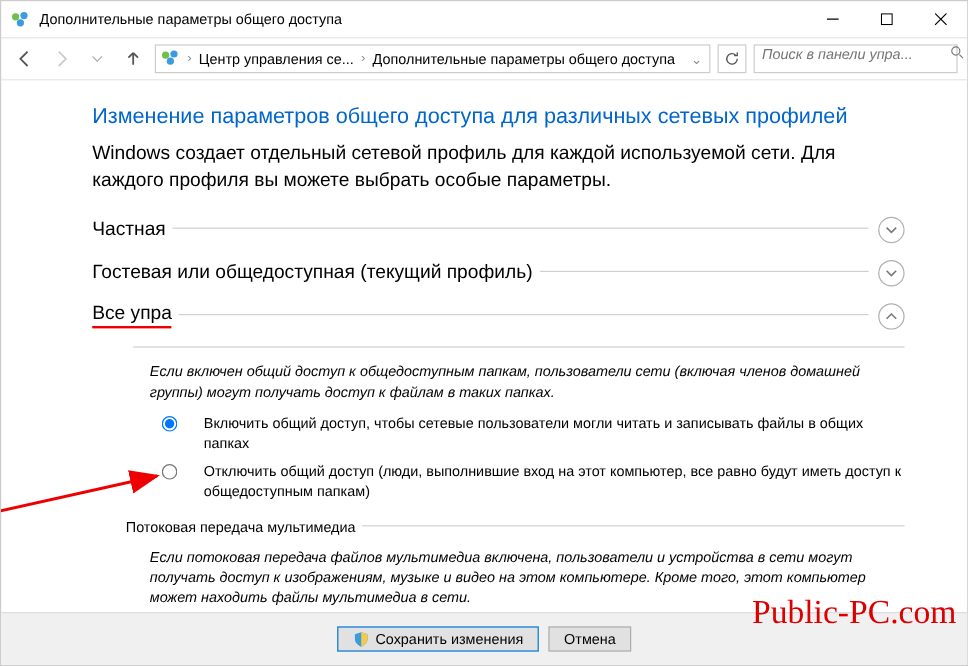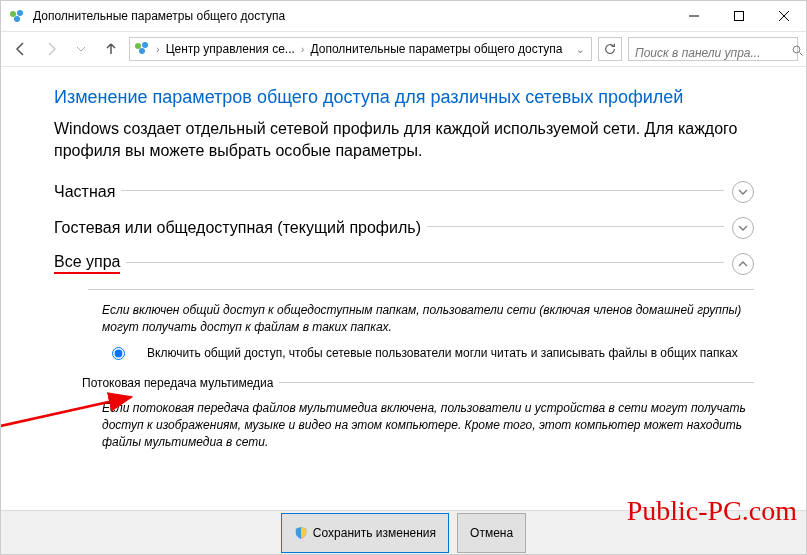--- a/index.html
+++ b/index.html
@@ -9,42 +9,42 @@
   .titlebar .app-icon { width: 16px; height: 16px; margin-right: 8px; }
   .titlebar .title { flex: 1; font-size: 12px; color: #000; }
   .titlebar .win-controls { display: flex; }
   .titlebar .win-controls div { width: 45px; height: 30px; display: flex; align-items: center; justify-content: center; font-family: "Segoe MDL2 Assets", sans-serif; font-size: 10px; cursor: default; }
   .navbar { height: 36px; display: flex; align-items: center; padding: 0 8px; border-top: 1px solid #e5e5e5; border-bottom: 1px solid #e5e5e5; gap: 6px; }
   .navbar .nav-btn { width: 24px; height: 24px; display: flex; align-items: center; justify-content: center; color: #666; }
   .navbar .disabled { color: #ccc; }
   .breadcrumb { flex: 1; height: 24px; border: 1px solid #ccc; background: #fff; display: flex; align-items: center; padding: 0 4px; gap: 4px; font-size: 12px; }
   .breadcrumb .chev { color: #888; font-size: 11px; padding: 0 2px; }
   .refresh { width: 24px; height: 24px; border: 1px solid #ccc; display: flex; align-items: center; justify-content: center; }
-  .search { width: 170px; height: 24px; border: 1px solid #ccc; display: flex; align-items: flex-end; padding: 0 6px; }
+  .search { width: 170px; height: 24px; border: 1px solid #ccc; display: flex; align-items: flex-start; padding: 0 6px; }
   .search input { flex: 1; border: none; outline: none; font-size: 12px; font-style: italic; color: #888; background: transparent; }
-  .content { flex: 1; overflow-y: auto; padding: 20px 52px 10px 53px; position: relative; }
+  .content { flex: 1; overflow-y: auto; padding: 20px 52px 10px 76px; position: relative; }
   .content h1 { color: #106a36; font-weight: normal; font-size: 18px; margin-bottom: 10px; }
   .content h1.blue { color: #0066cc; }
   .content .subtitle { color: #000; font-size: 16px; margin-bottom: 18px; line-height: 1.4; }
   .section-row { display: flex; align-items: center; margin-bottom: 14px; }
   .section-row .label { font-size: 16px; color: #000; white-space: nowrap; }
   .section-row .line { flex: 1; border-bottom: 1px solid #d0d0d0; margin: 0 8px 2px 6px; }
   .section-row .toggle { width: 22px; height: 22px; border: 1px solid #b0b0b0; border-radius: 50%; display: flex; align-items: center; justify-content: center; color: #777; font-size: 11px; cursor: pointer; }
   .red-underline { display: inline-block; border-bottom: 2px solid #e00; padding-bottom: 1px; }
   .subsection { margin-left: 28px; margin-bottom: 14px; }
   .subsection .sub-header { display: flex; align-items: center; margin-bottom: 10px; }
   .subsection .sub-header .label { font-size: 12px; color: #000; }
   .subsection .sub-header .line { flex: 1; border-bottom: 1px solid #d0d0d0; margin-left: 6px; margin-bottom: 2px; }
   .subsection .desc { margin-left: 20px; font-size: 12px; line-height: 1.4; margin-bottom: 10px; font-style: italic; }
   .radio-group { margin-left: 30px; }
   .radio-item { display: flex; align-items: flex-start; gap: 22px; margin-bottom: 6px; position: relative; }
   .radio-item input { margin-top: 2px; }
   .radio-item label { font-size: 12px; line-height: 1.4; flex: 1; }
   .footer { height: 44px; background: #f0f0f0; border-top: 1px solid #ddd; display: flex; align-items: center; justify-content: center; gap: 8px; }
-  .footer button { height: 40px; padding: 0 12px; font-size: 12px; border: 1px solid #adadad; background: #e1e1e1; cursor: pointer; display: flex; align-items: center; gap: 5px; }
+  .footer button { height: 21px; padding: 0 12px; font-size: 12px; border: 1px solid #adadad; background: #e1e1e1; cursor: pointer; display: flex; align-items: center; gap: 5px; }
   .footer button.primary { border: 1px solid #0078d7; }
   .shield { width: 14px; height: 14px; }
   .arrow-annot { position: absolute; left: -60px; top: 300px; pointer-events: none; }
   .watermark { position: fixed; right: 10px; bottom: 28px; font-family: Georgia, serif; font-size: 28px; color: #d00; pointer-events: none; font-weight: normal; }
   .app-icon svg, .shield svg, .refresh svg { display: block; }
 </style>
 </head>
 <body>
 
 <div class="window">
@@ -168,20 +168,24 @@
       <div class="sub-header">
         <span class="line"></span>
       </div>
       <p class="desc">Если включен общий доступ к общедоступным папкам, пользователи сети (включая членов домашней группы) могут получать доступ к файлам в таких папках.</p>
 
       <div class="radio-group">
         <div class="radio-item">
           <input type="radio" name="pubshare" checked="" style="">
           <label>Включить общий доступ, чтобы сетевые пользователи могли читать и записывать файлы в общих папках</label>
         </div>
+        <div class="radio-item">
+          <input type="radio" name="pubshare" style="">
+          <label>Отключить общий доступ (люди, выполнившие вход на этот компьютер, все равно будут иметь доступ к общедоступным папкам)</label>
+        </div>
       </div>
     </div>
 
     <div class="subsection">
       <div class="sub-header">
         <span class="label">Потоковая передача мультимедиа</span>
         <span class="line"></span>
       </div>
       <p class="desc">Если потоковая передача файлов мультимедиа включена, пользователи и устройства в сети могут получать доступ к изображениям, музыке и видео на этом компьютере. Кроме того, этот компьютер может находить файлы мультимедиа в сети.</p>
 

